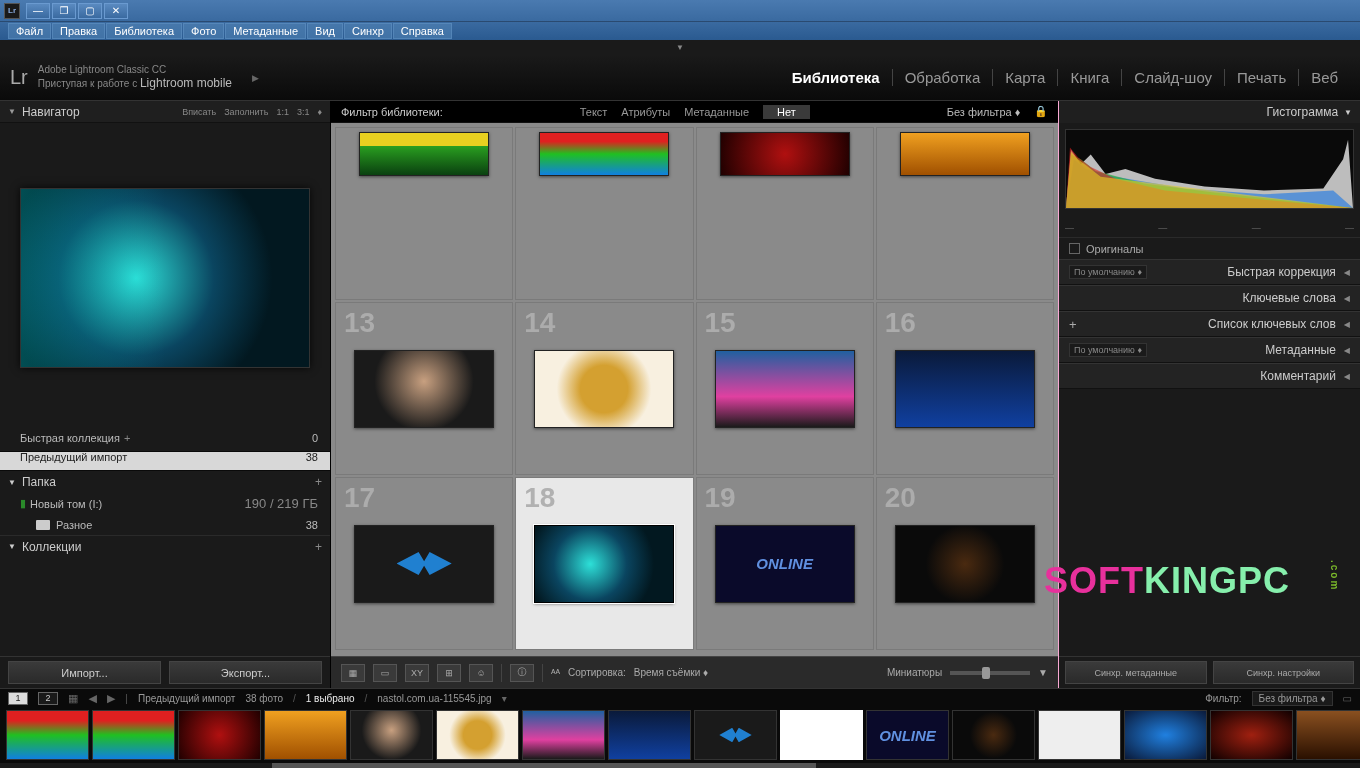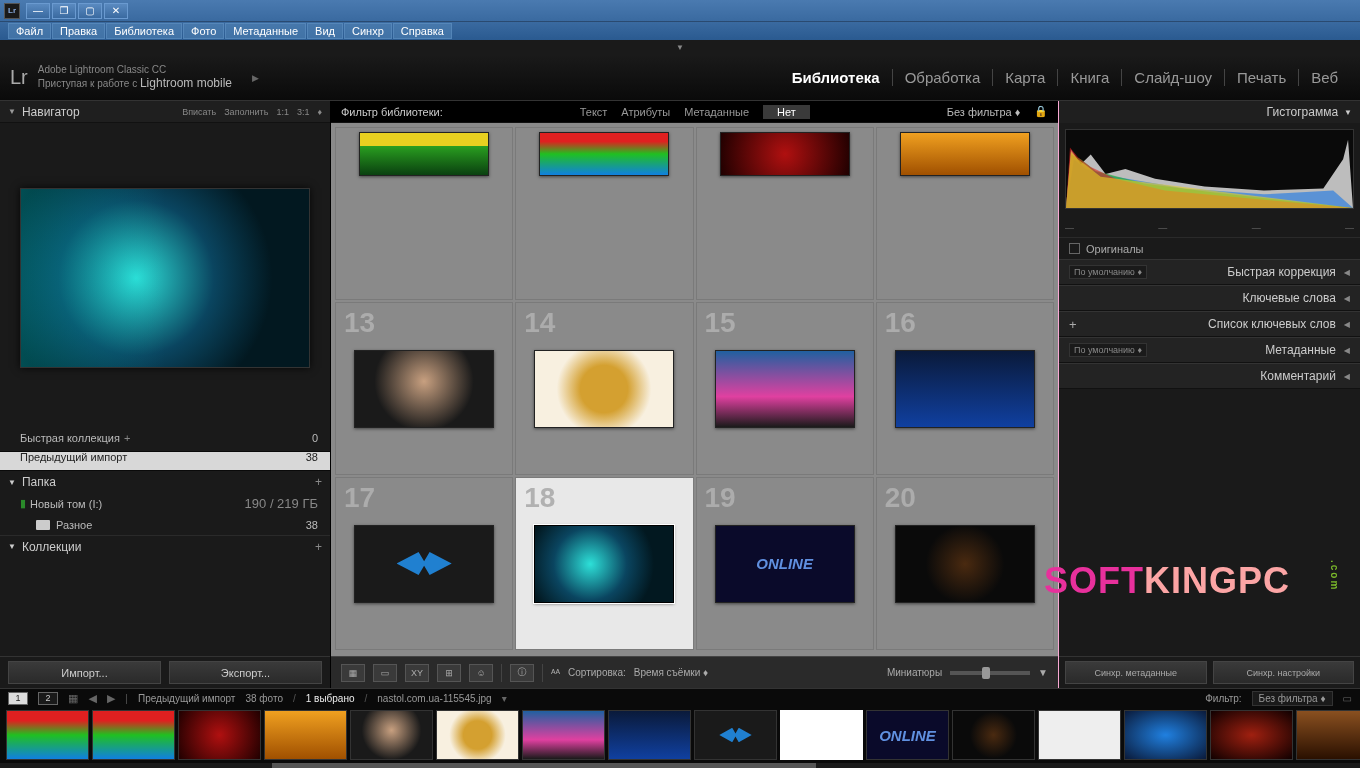--- a/index.html
+++ b/index.html
@@ -127,21 +127,21 @@
 .fs-info .spacer { flex: 1; }
 .fs-thumbs { height: 56px; display: flex; gap: 3px; padding: 2px 6px; overflow: hidden; align-items: center; }
 .fs-th { width: 83px; height: 50px; border: 1px solid #333; flex-shrink: 0; cursor: pointer; }
 .fs-th.sel { border: 2px solid #fff; background: #fff; }
 .fs-scroll { height: 6px; background: #1a1a1a; position: relative; }
 .fs-scroll::after { content: ""; position: absolute; left: 20%; width: 40%; height: 100%; background: #555; }
 
 
 .watermark { position: absolute; right: 70px; top: 560px; font-size: 36px; font-weight: 900; letter-spacing: 1px; pointer-events: none; }
 .watermark .s1 { color: #e8309c; }
-.watermark .s2 { color: #fca5a5; text-align: right; }
+.watermark .s2 { color: #86efac; text-align: right; }
 .watermark .dot { position: absolute; right: -50px; top: 0; font-size: 10px; color: #7ab82a; writing-mode: vertical-rl; letter-spacing: 2px; font-weight: bold; }
 </style>
 </head>
 <body>
 
 <div class="titlebar">
   <div class="icon">Lr</div>
   <div class="wbtns">
     <div class="wbtn">—</div>
     <div class="wbtn">❐</div>

